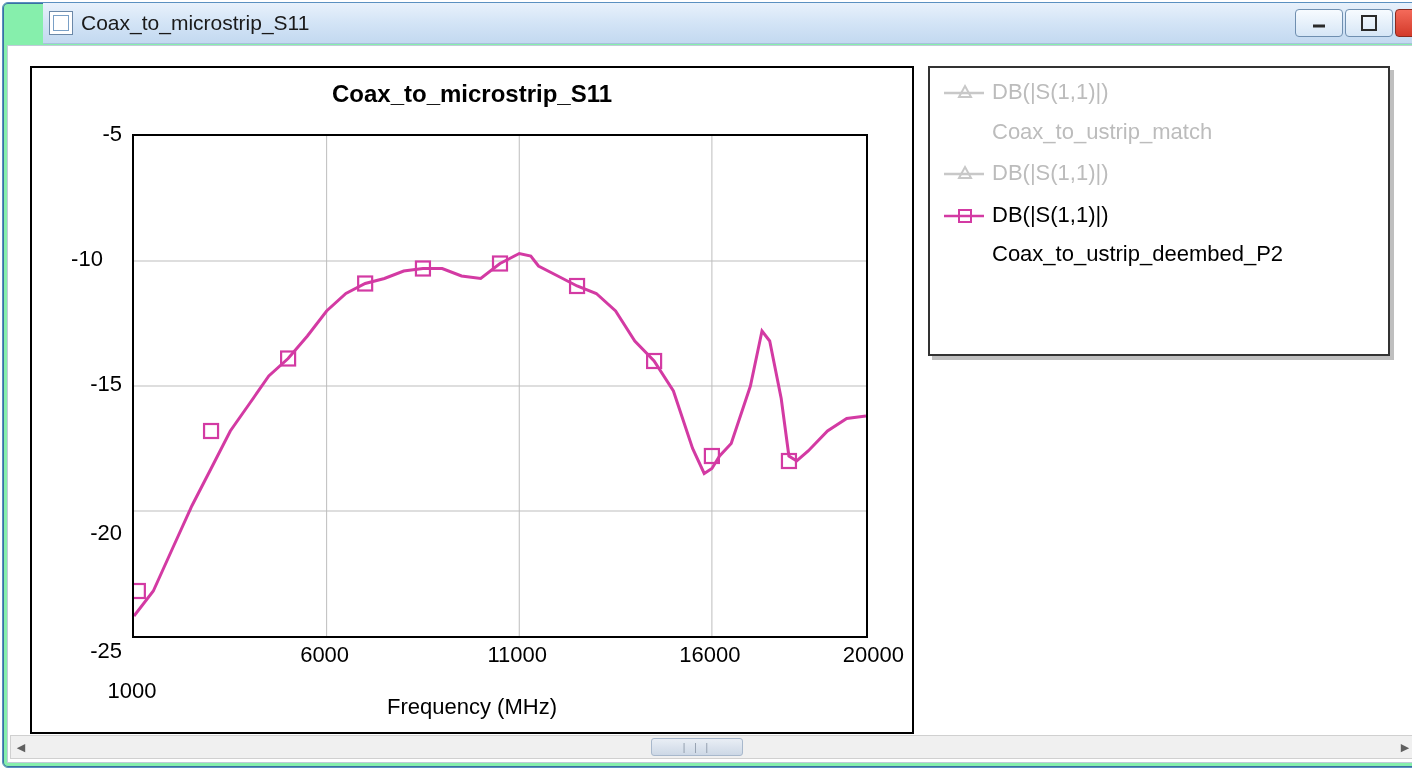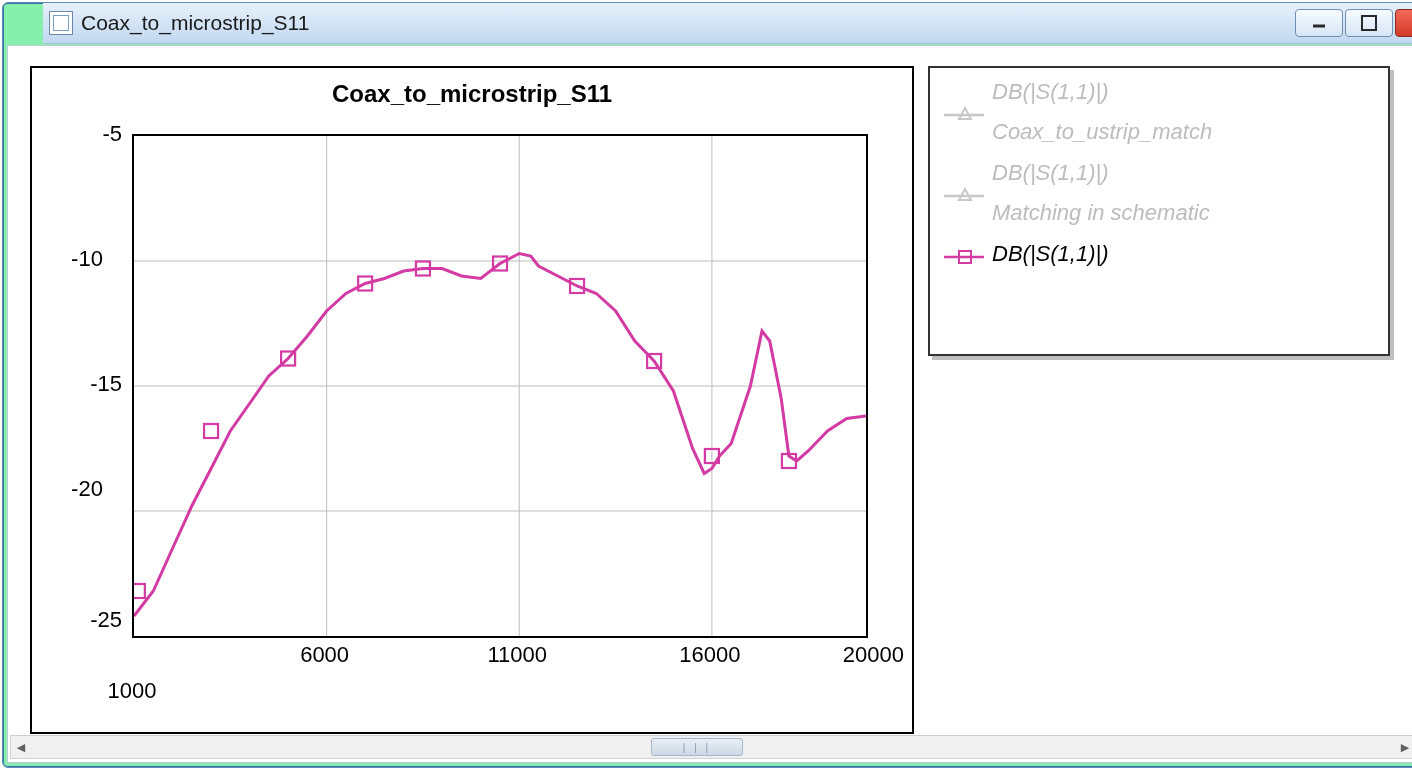--- a/index.html
+++ b/index.html
@@ -182,23 +182,22 @@
     width: 430px;
     min-height: 260px;
     border: 2px solid #333;
     background: #fff;
     padding: 10px 14px 16px 14px;
     box-shadow: 4px 4px 0 rgba(0,0,0,0.25);
     font-size: 22px;
   }
   .legend-item {
     display: flex;
-    align-items: center;
+    align-items: flex-start;
     margin-bottom: 14px;
-    font-style: italic;
   }
   .legend-item.disabled { color:#bcbcbc; }
   .legend-item.active   { color:#000; }
   .legend-swatch {
     width: 40px; height: 24px;
     flex: 0 0 auto;
     margin-right: 8px;
     position: relative;
     top:4px;
   }
@@ -233,22 +232,22 @@
       </div>
     </div>
   </div>
 
   <div class="client">
 
     <div class="chart-panel">
       <div class="chart-title">Coax_to_microstrip_S11</div>
 
       <div id="yticks-container">
-          <div class="ytick" style="right: auto; left: 20px; top: 539px; width: 70px; text-align: right; position: absolute;">-25</div>
-          <div class="ytick" style="right: auto; left: 20px; top: 408px; width: 70px; text-align: center; position: absolute;">-20</div>
+          <div class="ytick" style="right: auto; left: 20px; top: 570px; width: 70px; text-align: right; position: absolute;">-25</div>
+          <div class="ytick" style="right: auto; left: 20px; top: 452px; width: 70px; text-align: right; position: absolute;">-20</div>
           <div class="ytick" style="right: auto; left: 20px; top: 303px; width: 70px; text-align: right; position: absolute;">-15</div>
           <div class="ytick" style="right: auto; left: 20px; top: 178px; width: 70px; text-align: center; position: absolute;">-10</div>
           <div class="ytick" style="right: auto; left: 20px; top: 53px; width: 70px; text-align: right; position: absolute;">-5</div>
         </div>
 
       <div id="xticks-container">
           <div class="xtick" style="position: absolute; top: 574px; left: 60px; width: 80px; text-align: center; margin-top: 36px;">1000</div>
           <div class="xtick" style="position: absolute; top: 574px; left: 252.632px; width: 80px; text-align: center;">6000</div>
           <div class="xtick" style="position: absolute; top: 574px; left: 445.263px; width: 80px; text-align: center;">11000</div>
           <div class="xtick" style="position: absolute; top: 574px; left: 637.895px; width: 80px; text-align: center;">16000</div>
@@ -274,43 +273,44 @@
               <rect x="281.94736842105266" y="125.5" width="14" height="14" class="marker" stroke="#d33aa3"></rect>
               <rect x="359" y="120.5" width="14" height="14" class="marker" stroke="#d33aa3"></rect>
               <rect x="436.05263157894734" y="143.00000000000003" width="14" height="14" class="marker" stroke="#d33aa3"></rect>
               <rect x="513.1052631578947" y="217.99999999999997" width="14" height="14" class="marker" stroke="#d33aa3"></rect>
               <rect x="570.8947368421053" y="313" width="14" height="14" class="marker" stroke="#d33aa3"></rect>
               <rect x="647.9473684210526" y="318" width="14" height="14" class="marker" stroke="#d33aa3"></rect>
             </g>
         </svg>
       </div>
 
+      <div class="axis-label-x">Frequency (MHz)</div>
     </div>
 
     <div class="legend" id="legend-box">
         <div class="legend-item disabled">
           <div class="legend-swatch"><svg width="40" height="24">
               <line x1="0" y1="11" x2="40" y2="11" stroke="#c8c8c8" stroke-width="2.4"></line>
               <polygon points="21,4 27,15 15,15" fill="none" stroke="#c8c8c8" stroke-width="2"></polygon>
             </svg></div>
           <div class="legend-text"><span>DB(|S(1,1)|)</span><span class="row2">Coax_to_ustrip_match</span></div>
         </div>
         <div class="legend-item disabled">
           <div class="legend-swatch"><svg width="40" height="24">
               <line x1="0" y1="11" x2="40" y2="11" stroke="#c8c8c8" stroke-width="2.4"></line>
               <polygon points="21,4 27,15 15,15" fill="none" stroke="#c8c8c8" stroke-width="2"></polygon>
             </svg></div>
-          <div class="legend-text"><span>DB(|S(1,1)|)</span><span class="row2">Matching in schematic</span></div>
+          <div class="legend-text"><span>DB(|S(1,1)|)</span></div>
         </div>
         <div class="legend-item active">
           <div class="legend-swatch"><svg width="40" height="24">
               <line x1="0" y1="11" x2="40" y2="11" stroke="#d33aa3" stroke-width="2.4"></line>
               <rect x="15" y="5" width="12" height="12" fill="none" stroke="#d33aa3" stroke-width="2"></rect>
             </svg></div>
-          <div class="legend-text"><span>DB(|S(1,1)|)</span></div>
+          <div class="legend-text"><span>DB(|S(1,1)|)</span><span class="row2">Coax_to_ustrip_deembed_P2</span></div>
         </div>
       </div>
 
     <div class="vscroll">
       <div class="up">▲</div>
       <div class="thumb"></div>
       <div class="down">▼</div>
     </div>
     <div class="hscroll">
       <div class="left">◀</div>

